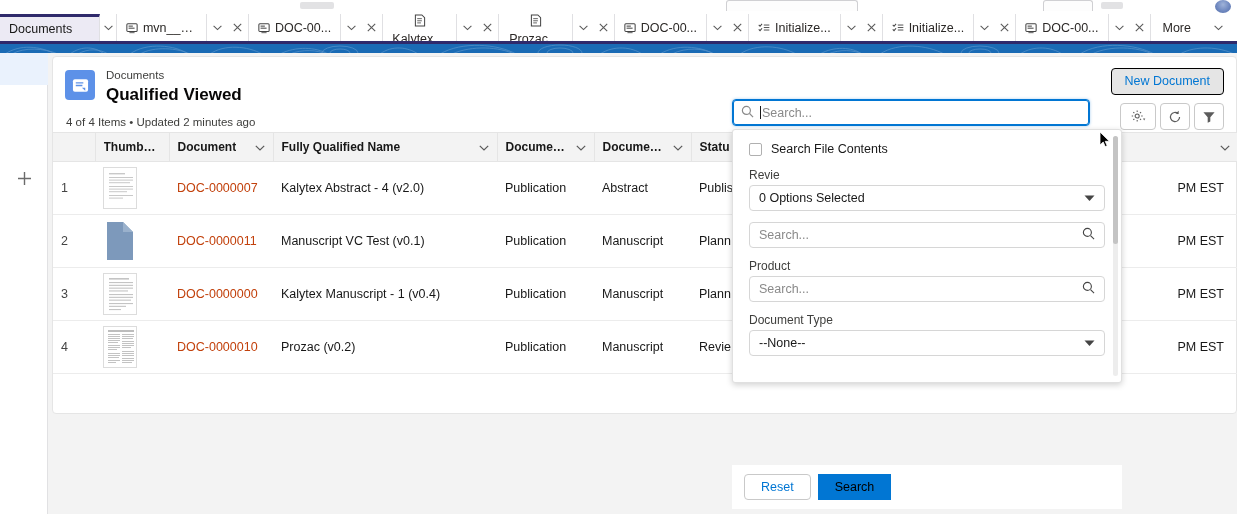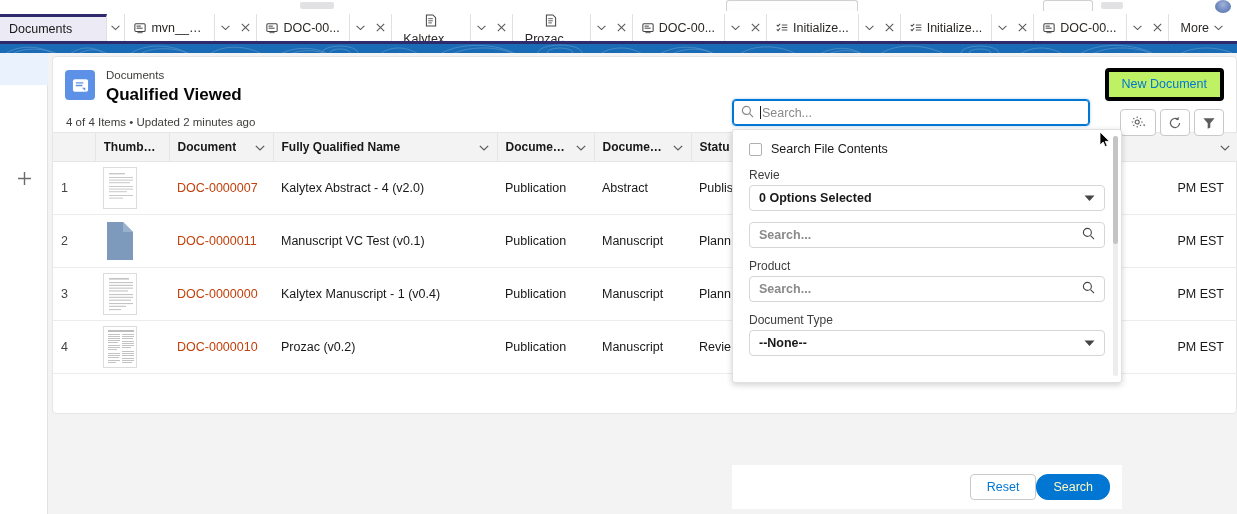--- a/index.html
+++ b/index.html
@@ -58,21 +58,21 @@
   .tab-label { max-width: 72px; overflow: hidden; text-overflow: ellipsis; }
   .tab.first .tab-label { max-width: none; }
   .tab-ico { flex: 0 0 auto; display: inline-flex; }
   .tab-caret, .tab-close {
     color: #5a5a5a; font-size: 11px; line-height: 1;
     display: inline-flex; align-items: center; justify-content: center;
     width: 13px; height: 16px;
   }
   .tab-close { font-size: 13px; }
   .tab-more {
-    display: flex; align-items: center; gap: 3px; padding: 0 12px;
+    display: flex; align-items: center; gap: 21px; padding: 0 12px;
     font-size: 12.5px; color: #2b2826; cursor: pointer; justify-content: space-between;
   }
 
   
   .banner {
     position: absolute; left: 0; top: 41px; width: 1237px; height: 12px;
     background: #1a6bb5;
     border-top: 3px solid #2f2a6b;
     overflow: hidden;
   }
@@ -108,21 +108,21 @@
     display: flex; align-items: center; justify-content: center; flex: 0 0 auto;
     margin-top: 2px;
   }
   .hdr-text { margin-left: 11px; }
   .hdr-eyebrow { font-size: 11.5px; color: #3e3e3c; line-height: 15px; }
   .hdr-title { font-size: 17px; font-weight: bold; color: #080707; line-height: 21px; margin-top: 1px; }
   .hdr-meta { font-size: 11.5px; color: #3e3e3c; margin-top: 11px; margin-left: 1px; }
 
   .hdr-actions { position: absolute; right: 12px; top: 11px; display: flex; flex-direction: column; align-items: flex-end; gap: 8px; }
   .btn {
-    border: 4px solid #000000; border-radius: 4px; background: #bef264;
+    border: 1px solid #000000; border-radius: 4px; background: #e5e5e5;
     color: #0176d3; font-size: 12.5px; padding: 5px 13px; cursor: pointer;
     line-height: 15px; white-space: nowrap;
   }
   .icon-btn-row { display: flex; gap: 4px; }
   .icon-btn {
     width: 30px; height: 27px; border: 1px solid #c9c9c9; border-radius: 4px;
     background: #fff; display: flex; align-items: center; justify-content: center;
     cursor: pointer; color: #5c5c5c;
   }
   .icon-btn.wide { width: 36px; }
@@ -175,42 +175,42 @@
   .pop-tab.active { color: #181818; font-weight: bold; border-bottom-color: #0176d3; }
   .pop-body { padding: 12px 16px 8px 16px; height: 252px; overflow: hidden; position: relative; }
   .chkrow { display: flex; align-items: center; gap: 9px; margin-bottom: 12px; }
   .chkbox { width: 13px; height: 13px; border: 1px solid #b0b0b0; border-radius: 2px; background: #fff; }
   .chklabel { font-size: 12.5px; color: #181818; }
   .fld { margin-bottom: 11px; }
   .fld-label { font-size: 12px; color: #3e3e3c; margin-bottom: 3px; display: flex; align-items: center; gap: 5px; }
   .ctl {
     height: 26px; border: 1px solid #d6d6d6; border-radius: 4px; background: #fff;
     display: flex; align-items: center; padding: 0 9px; font-size: 12.5px; color: #181818;
-    justify-content: space-between; cursor: pointer; font-weight: bold;
+    justify-content: space-between; cursor: pointer;
   }
   .ctl .muted { color: #8a8a8a; }
   .ctl .val { overflow: hidden; text-overflow: ellipsis; white-space: nowrap; }
   .pop-scrollbar {
     position: absolute; right: 3px; top: 6px; width: 5px; height: 240px;
     background: #ededed; border-radius: 3px;
   }
   .pop-scrollthumb {
     position: absolute; left: 0; top: 0; width: 5px; height: 108px;
     background: #c4c4c4; border-radius: 3px;
   }
   .pop-footer {
-    display: flex; justify-content: flex-end; padding: 9px 12px;
+    display: flex; gap: 7px; padding: 9px 12px;
     background: #fff;
   }
   .btn-reset {
     border: 1px solid #c9c9c9; border-radius: 4px; background: #fff; color: #0176d3;
     font-size: 12.5px; padding: 5px 16px; cursor: pointer;
   }
   .btn-search {
-    border: 1px solid #0176d3; border-radius: 12px; background: #0176d3; color: #fef9c3;
+    border: 1px solid #0176d3; border-radius: 0; background: #0176d3; color: #000000;
     font-size: 12.5px; padding: 2px 16px; cursor: pointer;
   }
   .footer-zone {
     position: absolute; left: 732px; top: 465px; width: 390px;
   }
   .cursor { position: absolute; left: 1099px; top: 131px; width: 12px; height: 17px; z-index: 60; }
 </style>
 </head>
 <body>
 

